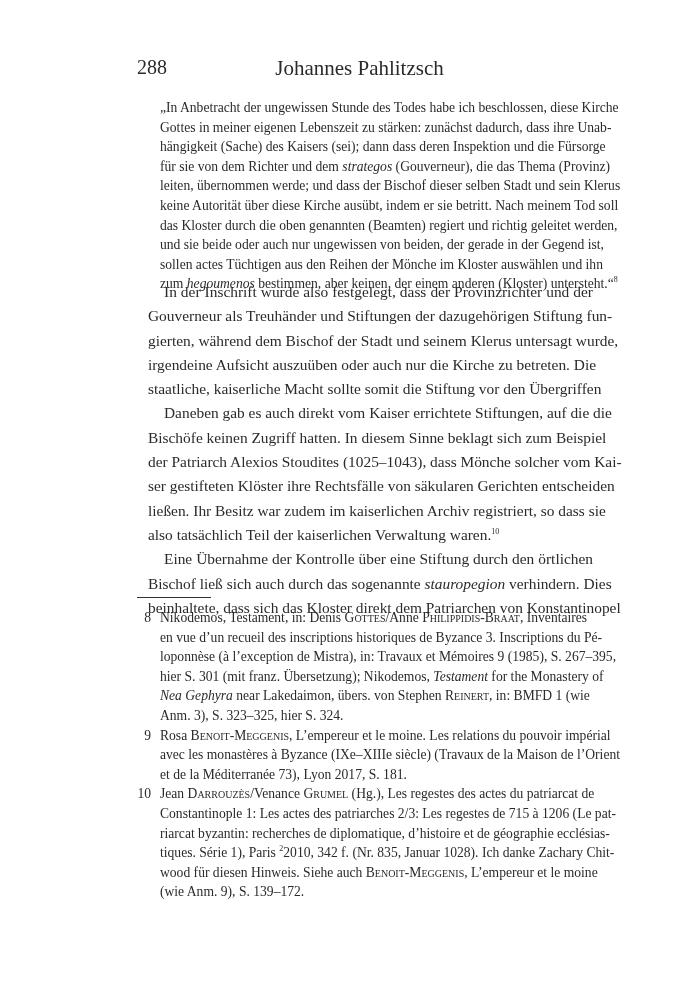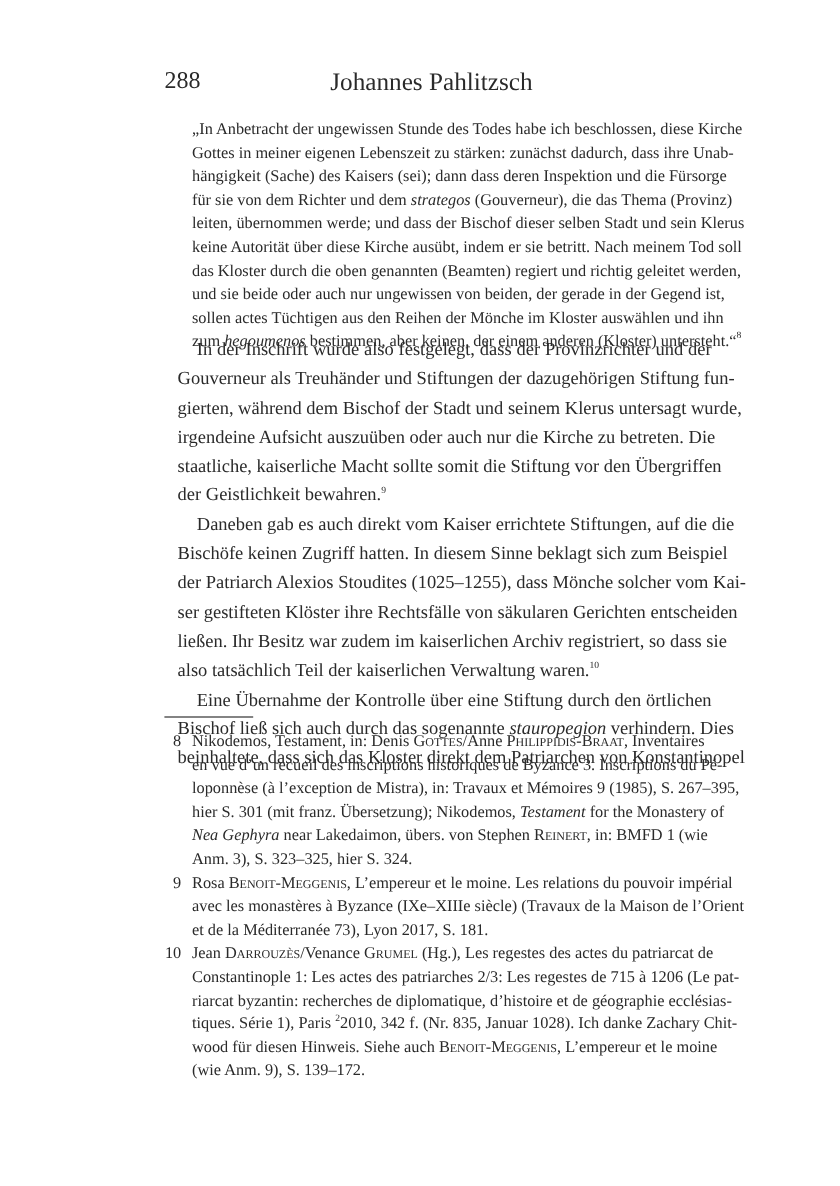--- a/index.html
+++ b/index.html
@@ -51,26 +51,25 @@
     <span class="ln last">zum <i>hegoumenos</i> bestimmen, aber keinen, der einem anderen (Kloster) untersteht.“<sup>8</sup></span>
   </div>
 
 <div class="body" id="body">
     <div>
       <span class="ln indent">In der Inschrift wurde also festgelegt, dass der Provinzrichter und der</span>
       <span class="ln">Gouverneur als Treuhänder und Stiftungen der dazugehörigen Stiftung fun-</span>
       <span class="ln">gierten, während dem Bischof der Stadt und seinem Klerus untersagt wurde,</span>
       <span class="ln">irgendeine Aufsicht auszuüben oder auch nur die Kirche zu betreten. Die</span>
       <span class="ln">staatliche, kaiserliche Macht sollte somit die Stiftung vor den Übergriffen</span>
-      <span class="ln last">der Geistlichkeit bewahren.<sup>9</sup></span>
     </div>
     <div>
       <span class="ln indent">Daneben gab es auch direkt vom Kaiser errichtete Stiftungen, auf die die</span>
       <span class="ln">Bischöfe keinen Zugriff hatten. In diesem Sinne beklagt sich zum Beispiel</span>
-      <span class="ln">der Patriarch Alexios Stoudites (1025–1255), dass Mönche solcher vom Kai-</span>
+      <span class="ln">der Patriarch Alexios Stoudites (1025–1043), dass Mönche solcher vom Kai-</span>
       <span class="ln">ser gestifteten Klöster ihre Rechtsfälle von säkularen Gerichten entscheiden</span>
       <span class="ln">ließen. Ihr Besitz war zudem im kaiserlichen Archiv registriert, so dass sie</span>
       <span class="ln last">also tatsächlich Teil der kaiserlichen Verwaltung waren.<sup>10</sup></span>
     </div>
     <div>
       <span class="ln indent">Eine Übernahme der Kontrolle über eine Stiftung durch den örtlichen</span>
       <span class="ln">Bischof ließ sich auch durch das sogenannte <i>stauropegion</i> verhindern. Dies</span>
       <span class="ln">beinhaltete, dass sich das Kloster direkt dem Patriarchen von Konstantinopel</span>
     </div>
   </div>

